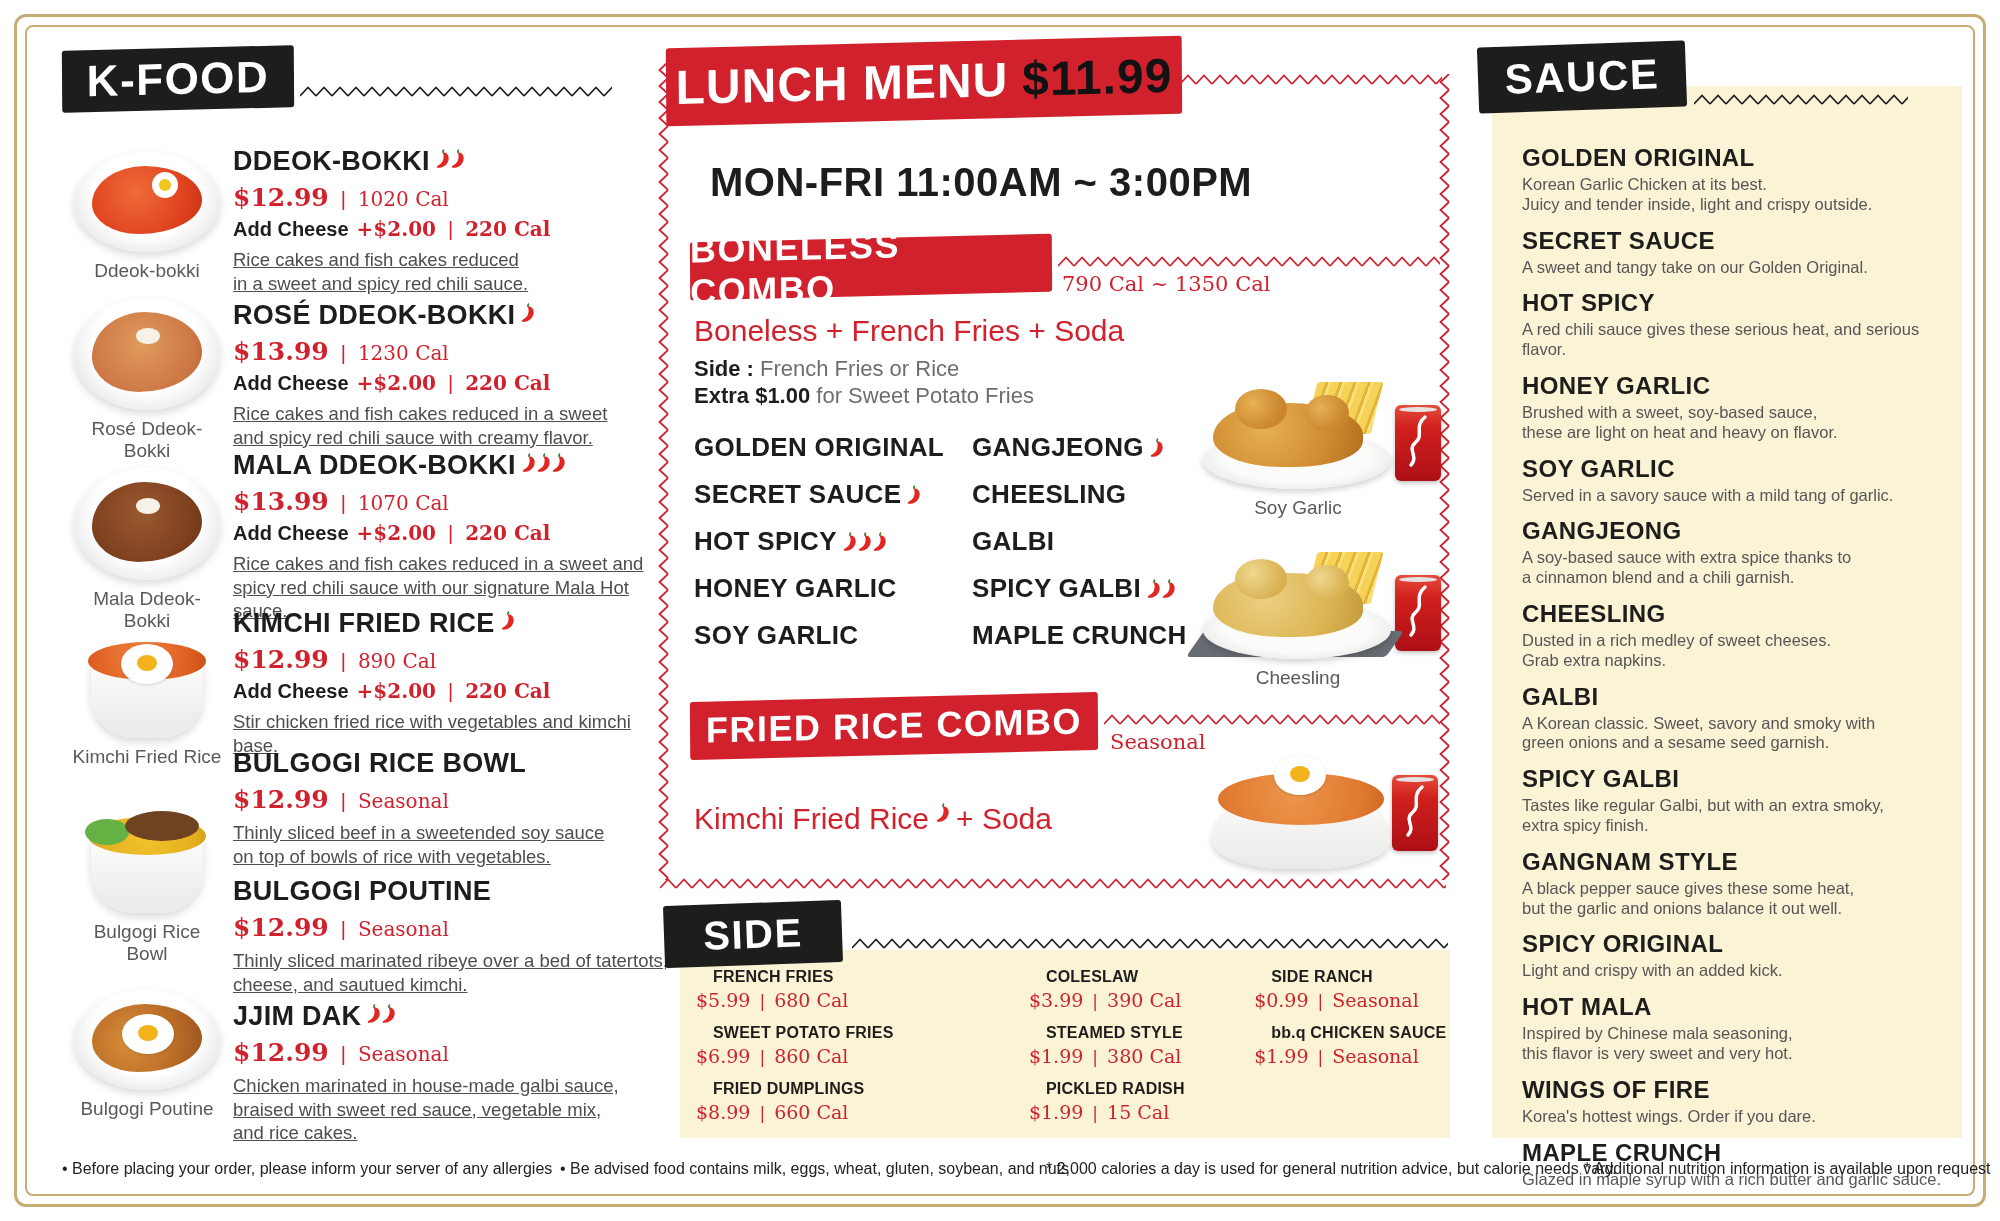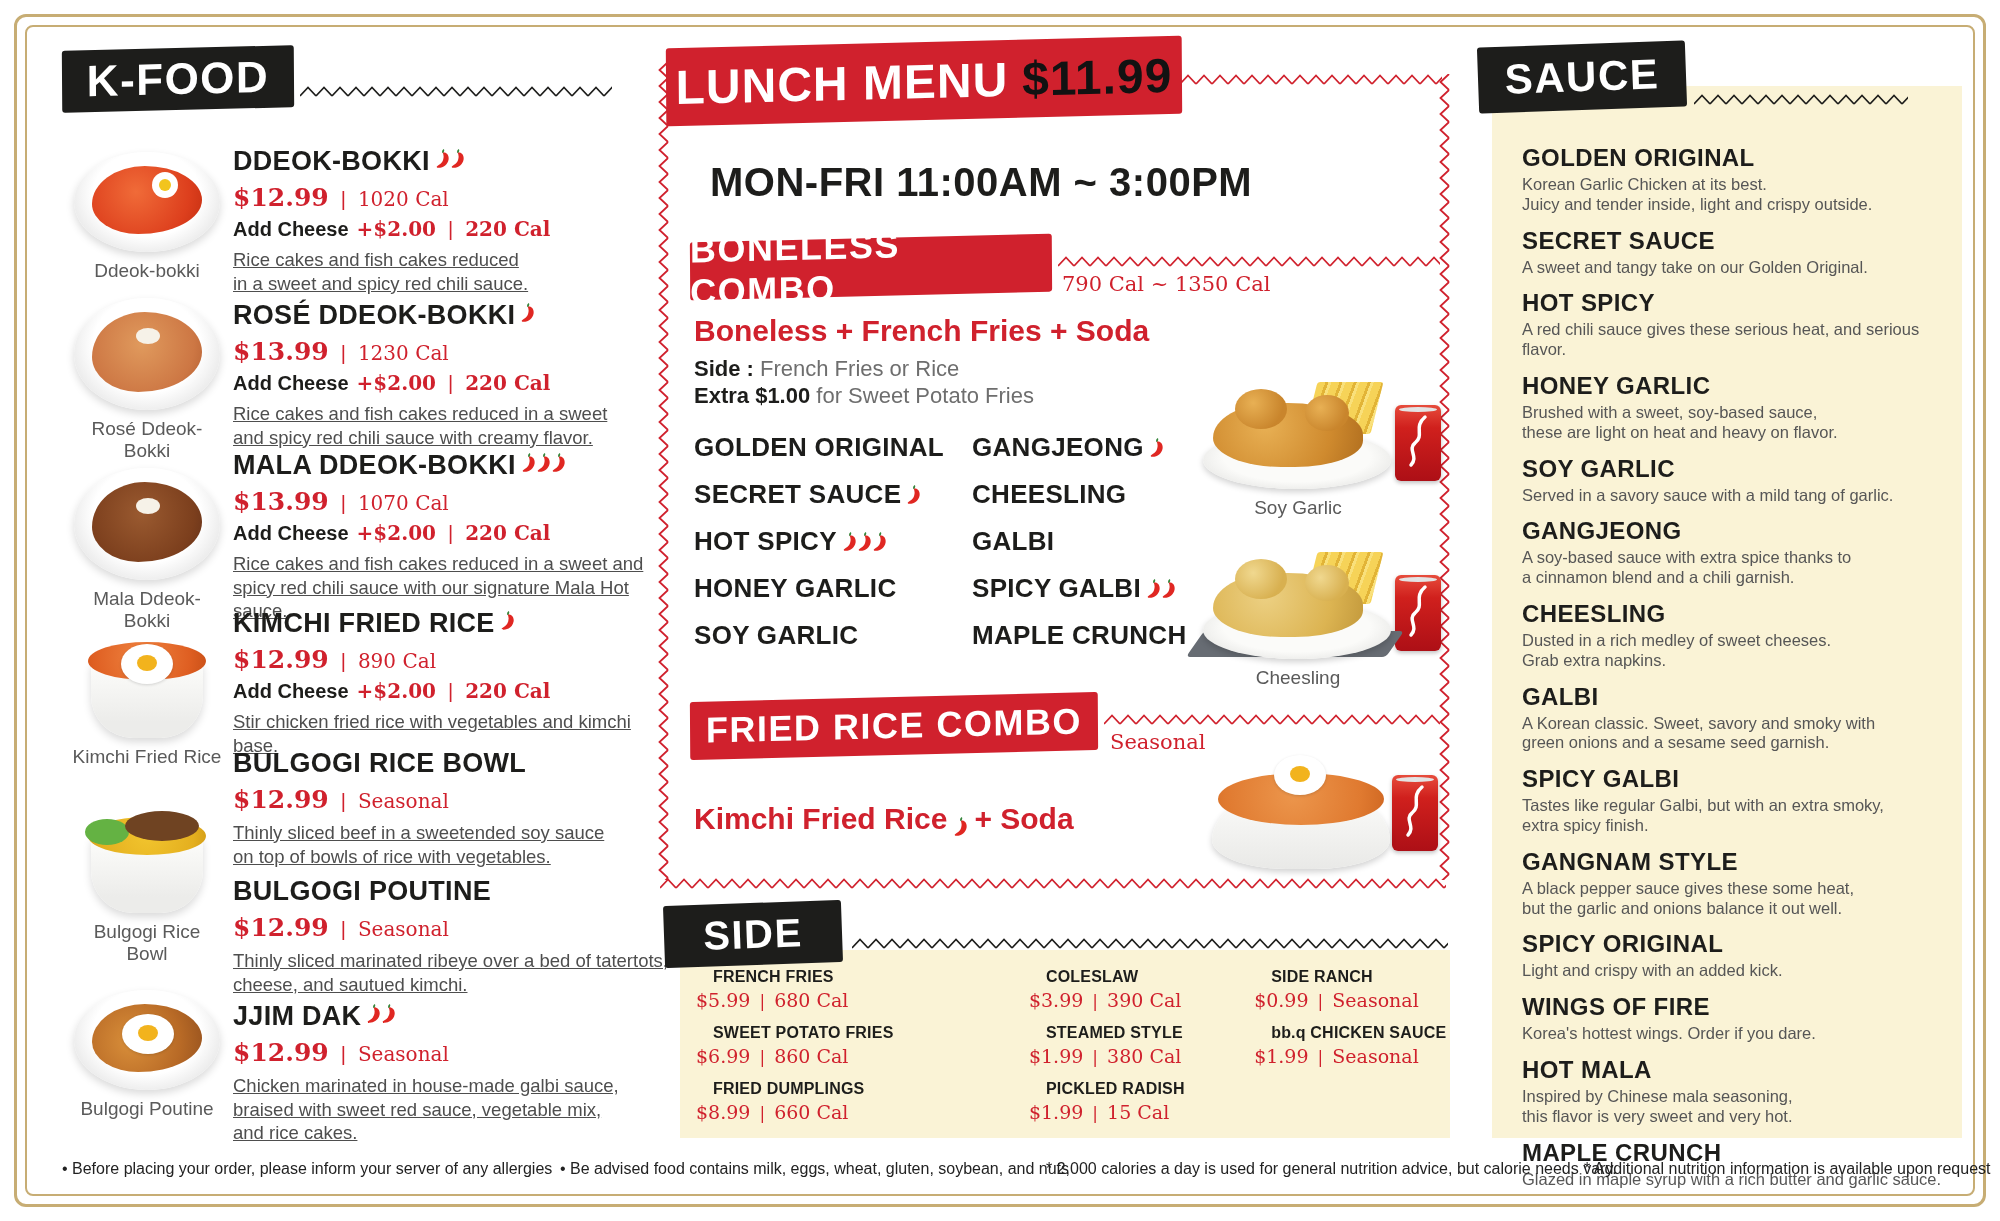--- a/index.html
+++ b/index.html
@@ -50,21 +50,21 @@
   .cup-top.bulg{background:radial-gradient(circle at 50% 45%,#f2c52e,#e4af1f 75%,#d29c16);}
   .top-green{position:absolute;width:44px;height:26px;border-radius:50%;background:#64b243;top:-14px;left:-6px;}
   .top-brown{position:absolute;width:74px;height:30px;border-radius:50%;background:#6f4322;top:-22px;left:34px;}
   
   #lunchbox{position:absolute;left:660px;top:42px;width:790px;height:848px;}
   .lm-badge{position:absolute;left:6px;top:0;width:516px;height:78px;font-size:48px;letter-spacing:1px;gap:14px;}
   .lm-price{color:#121212;font-weight:900;}
   .hours{position:absolute;left:50px;top:118px;font-size:40px;font-weight:900;letter-spacing:.5px;}
   .combo-badge{position:absolute;height:58px;font-size:36px;}
   .cal-range,.seasonal-tag{position:absolute;font-family:"DejaVu Serif",serif;color:#d0212d;font-size:21px;}
-  .combo-line{position:absolute;font-size:30px;font-weight:700;color:#d0212d;display:flex;align-items:flex-end;gap:6px;}
+  .combo-line{position:absolute;font-size:30px;font-weight:400;color:#d0212d;display:flex;align-items:flex-start;gap:6px;}
   .subline{position:absolute;font-size:22px;color:#6e6e6e;}
   .subline b{color:#1d1d1b;font-weight:800;}
   .flavcol{position:absolute;width:280px;}
   .flavor{font-size:26px;font-weight:800;letter-spacing:.3px;margin-bottom:21px;display:flex;align-items:center;gap:5px;line-height:1;}
   
   .combo-img{position:absolute;width:238px;}
   .combo-stage{position:relative;height:125px;}
   .combo-plate{position:absolute;left:0;bottom:0;width:188px;height:58px;border-radius:50%;
                background:radial-gradient(ellipse at 50% 45%,#fbfbf9 55%,#e8e8e6 80%,#d7d7d5 100%);box-shadow:0 3px 6px rgba(0,0,0,.18);}
   .chunks{position:absolute;left:10px;bottom:22px;width:150px;height:64px;border-radius:45% 55% 50% 50%/60% 55% 45% 50%;
@@ -633,27 +633,27 @@
     <div class="sauce-item">
         <div class="sauce-name">GANGNAM STYLE</div>
         <div class="sauce-desc">A black pepper sauce gives these some heat,
 but the garlic and onions balance it out well.</div>
       </div>
     <div class="sauce-item">
         <div class="sauce-name">SPICY ORIGINAL</div>
         <div class="sauce-desc">Light and crispy with an added kick.</div>
       </div>
     <div class="sauce-item">
-        <div class="sauce-name">WINGS OF FIRE</div>
-        <div class="sauce-desc">Korea's hottest wings. Order if you dare.</div>
-      </div>
-    <div class="sauce-item">
         <div class="sauce-name">HOT MALA</div>
         <div class="sauce-desc">Inspired by Chinese mala seasoning,
 this flavor is very sweet and very hot.</div>
+      </div>
+    <div class="sauce-item">
+        <div class="sauce-name">WINGS OF FIRE</div>
+        <div class="sauce-desc">Korea's hottest wings. Order if you dare.</div>
       </div>
     <div class="sauce-item">
         <div class="sauce-name">MAPLE CRUNCH</div>
         <div class="sauce-desc">Glazed in maple syrup with a rich butter and garlic sauce.</div>
       </div>
   </div>
   <svg class="zz" style="left:1694px;top:94px;" width="214" height="11">
       <rect width="100%" height="100%" fill="url(#zzb)"></rect>
     </svg>
   <div class="badge abs" style="left:1478px;top:44px;width:208px;height:66px;font-size:42px;transform:rotate(-2deg);">SAUCE</div>

